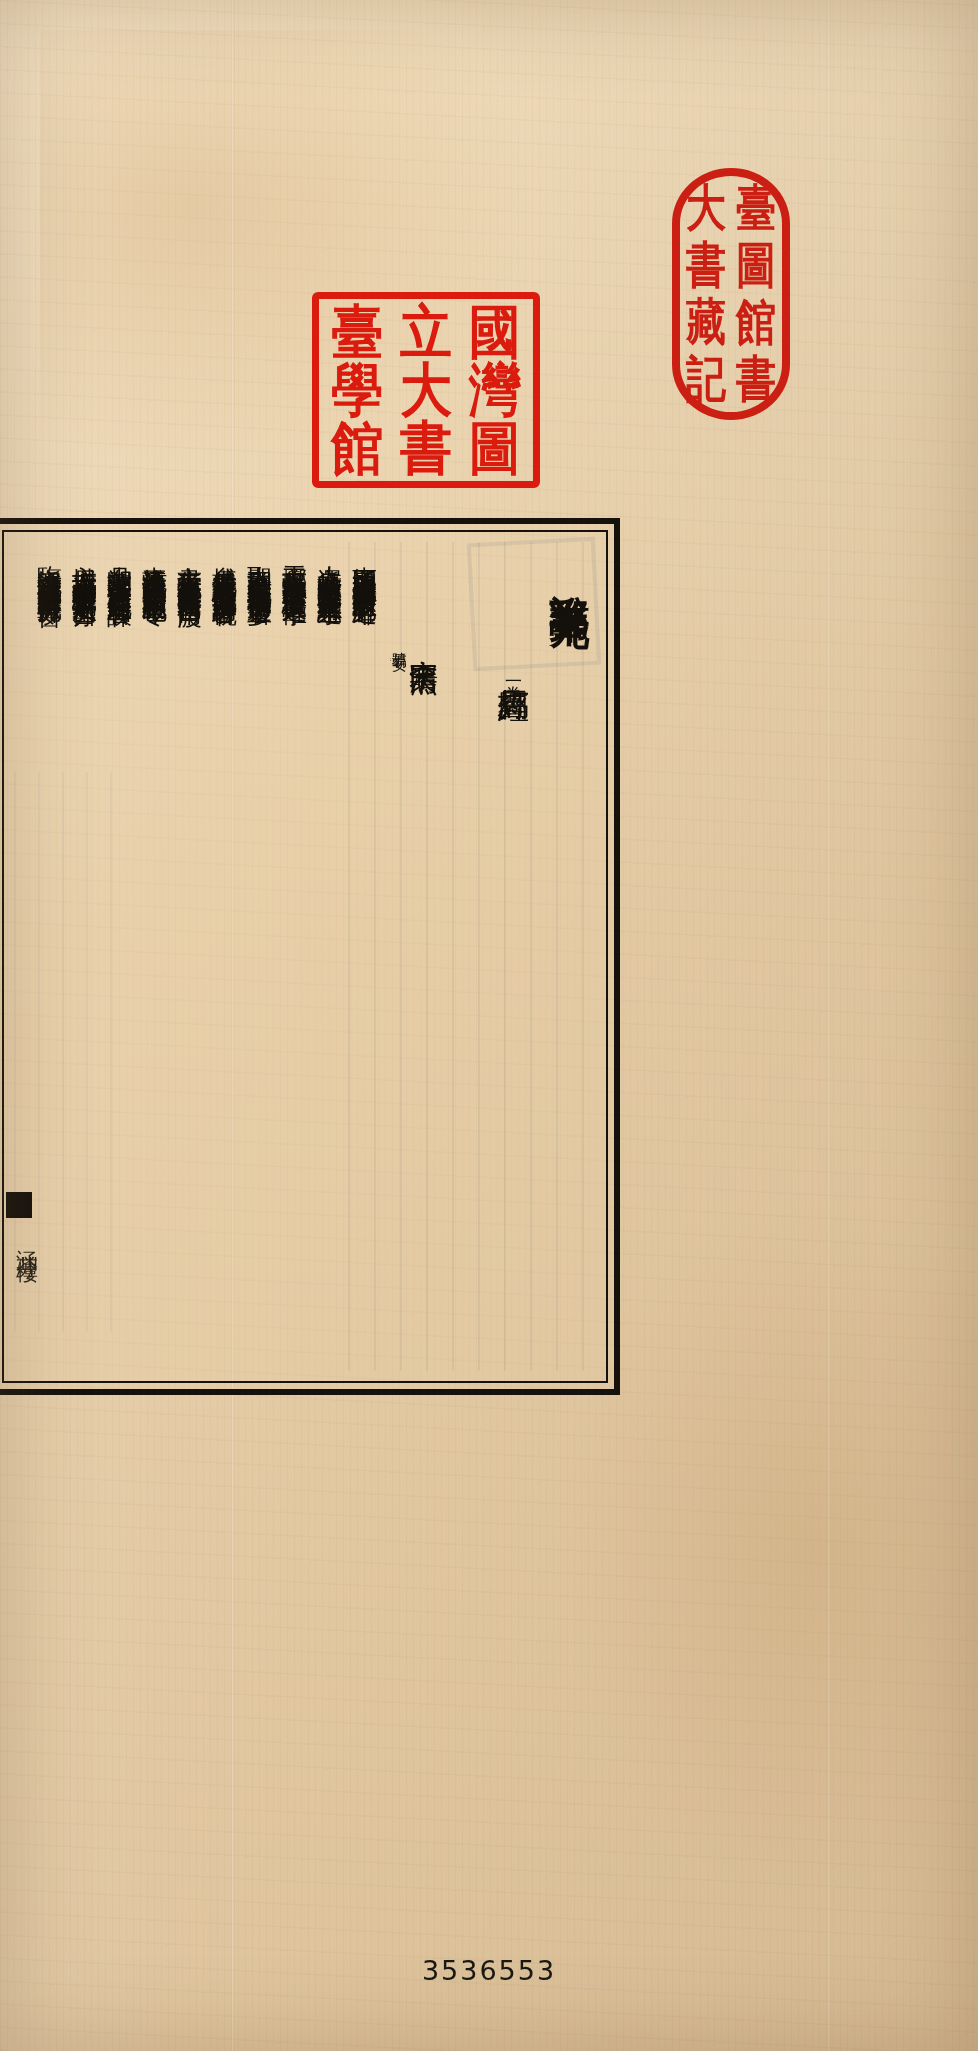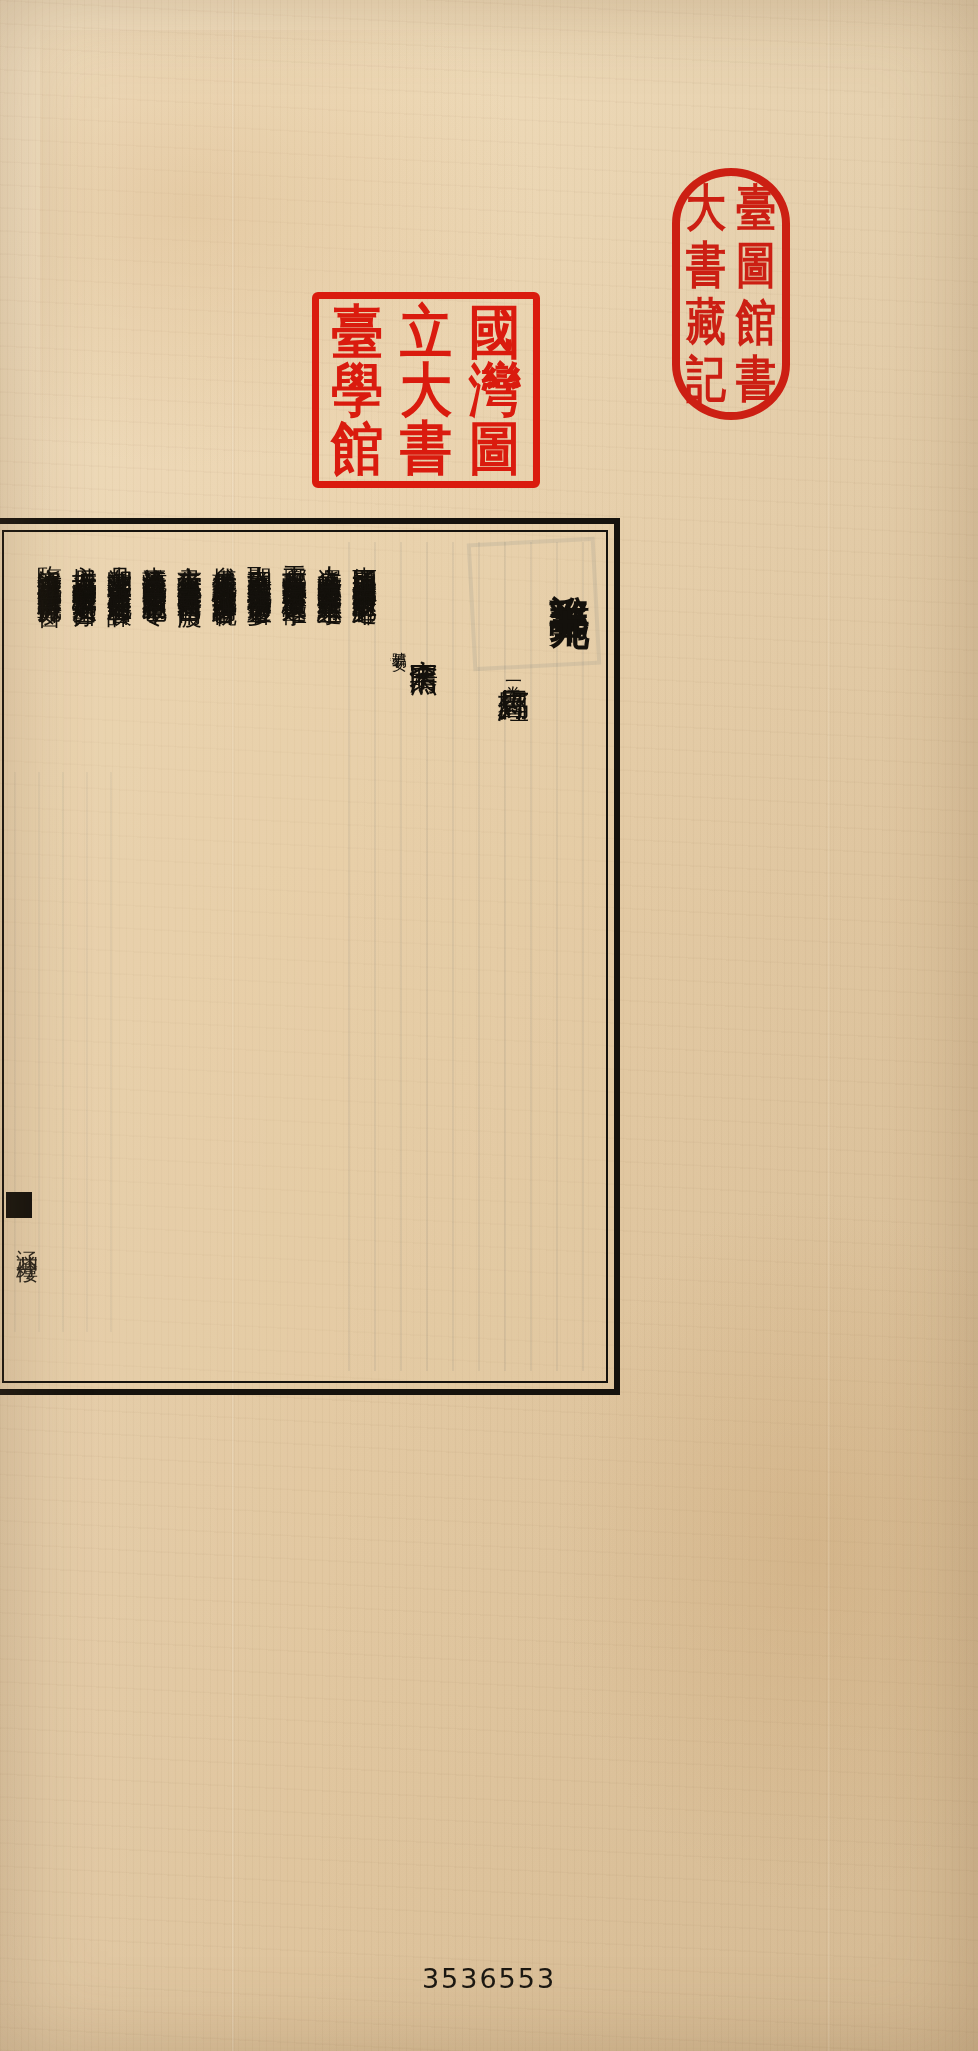--- a/index.html
+++ b/index.html
@@ -251,21 +251,20 @@
   .footer-number {
     position: absolute;
     left: 0;
     right: 0;
     top: 1955px;
     text-align: center;
     font-family: "DejaVu Sans", "Liberation Sans", sans-serif;
     font-size: 27px;
     letter-spacing: 2px;
     color: #1b1812;
-    margin-top: 8px;
   }
 
   
   .faded-stamp {
     position: absolute;
     left: 470px;
     top: 540px;
     width: 120px;
     height: 120px;
     opacity: 0.12;

